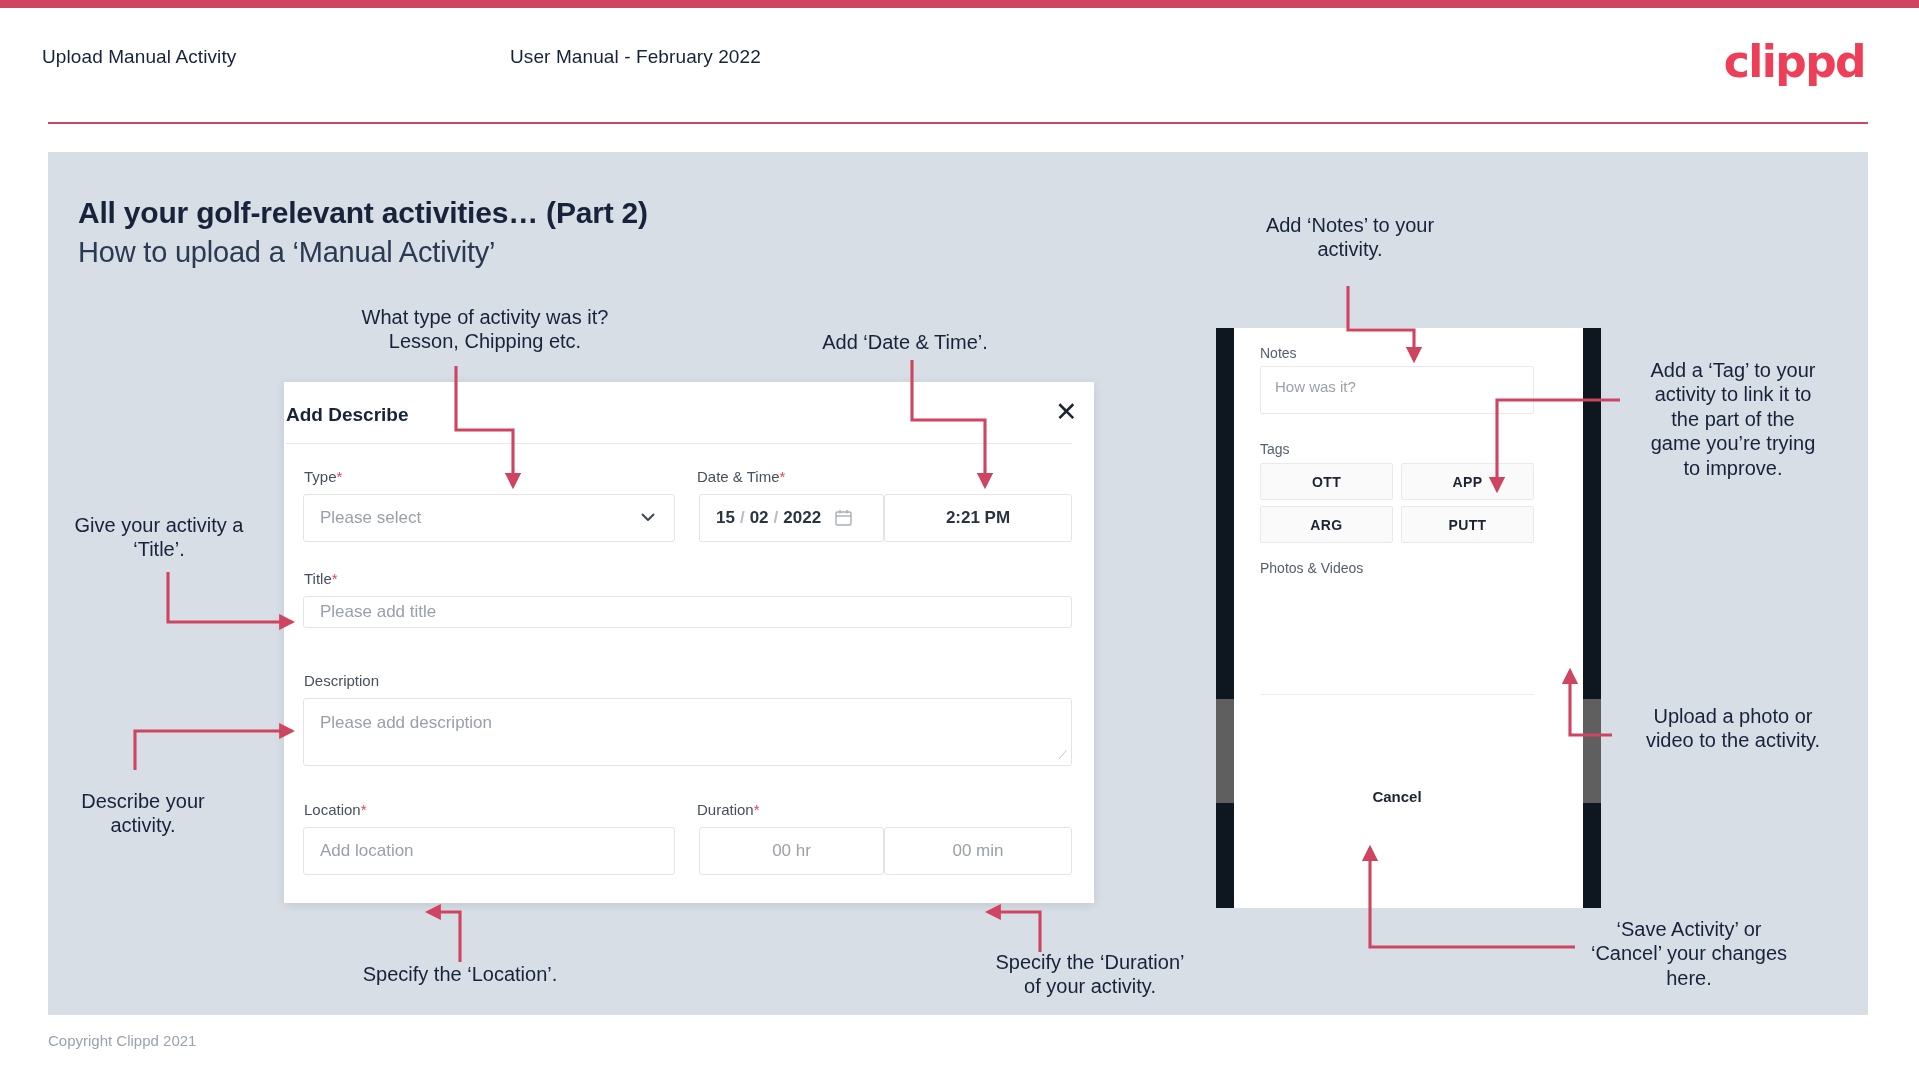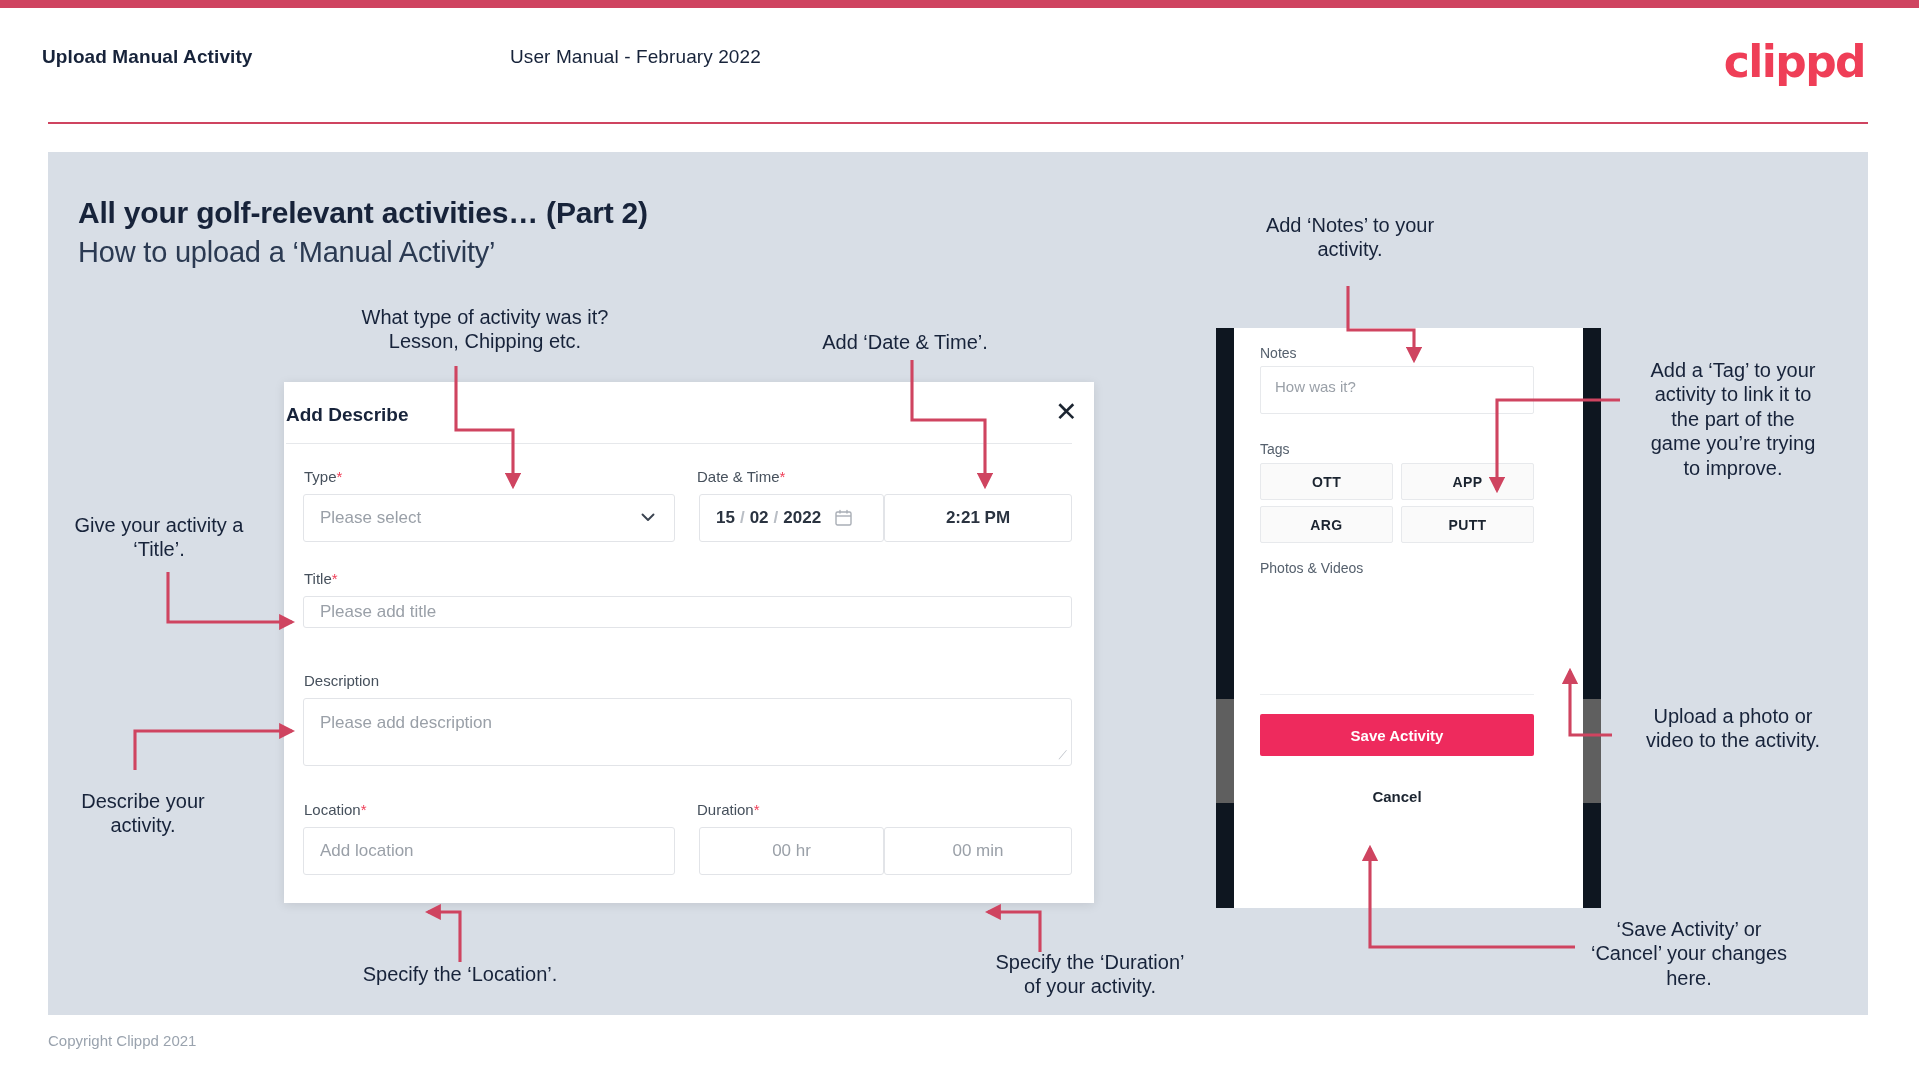--- a/index.html
+++ b/index.html
@@ -12,21 +12,21 @@
     color:#1b2a41;
   }
   
   .top-strip{
     position:absolute; left:0; top:0; width:1919px; height:8px;
     background:#cf4460;
   }
   
   .header-left{
     position:absolute; left:42px; top:46px;
-    font-size:19px; font-weight:700; color:#17233a; letter-spacing:.1px;
+    font-size:19px; font-weight:400; color:#17233a; letter-spacing:.1px;
   }
   .header-center{
     position:absolute; left:510px; top:46px;
     font-size:19px; font-weight:400; color:#17233a; letter-spacing:.1px;
   }
   .logo{
     position:absolute; right:54px; top:36px;
     font-size:44px; font-weight:700; color:#ef3e57;
     letter-spacing:-1.6px; font-family:"DejaVu Sans", sans-serif;
   }
@@ -238,23 +238,20 @@
       <span>ARG</span>
     </div>
     <div class="tag-btn" style="left:167px; top:178px; width:133px; height:37px;">
       <span>PUTT</span>
     </div>
 
     <div class="p-label" style="left:26px; top:232px;">Photos &amp; Videos</div>
 
     <div class="p-rule" style="left:26px; top:366px; width:274px;"></div>
 
-    <div class="save-btn" style="left:26px; top:386px; width:274px; height:42px;">
-      <span>Save Activity</span>
-    </div>
     <div class="cancel-btn" style="left:26px; top:460px; width:274px;">
       <span>Cancel</span>
     </div>
   </div>
 </div>
 
 <svg class="arrows" viewBox="0 0 1919 1079">
   <defs>
     <marker id="ah" viewBox="0 0 10 10" refX="8" refY="5" markerWidth="5.2" markerHeight="5.2" orient="auto-start-reverse">
       <path d="M 0 0 L 10 5 L 0 10 z" fill="#cf4460"></path>

